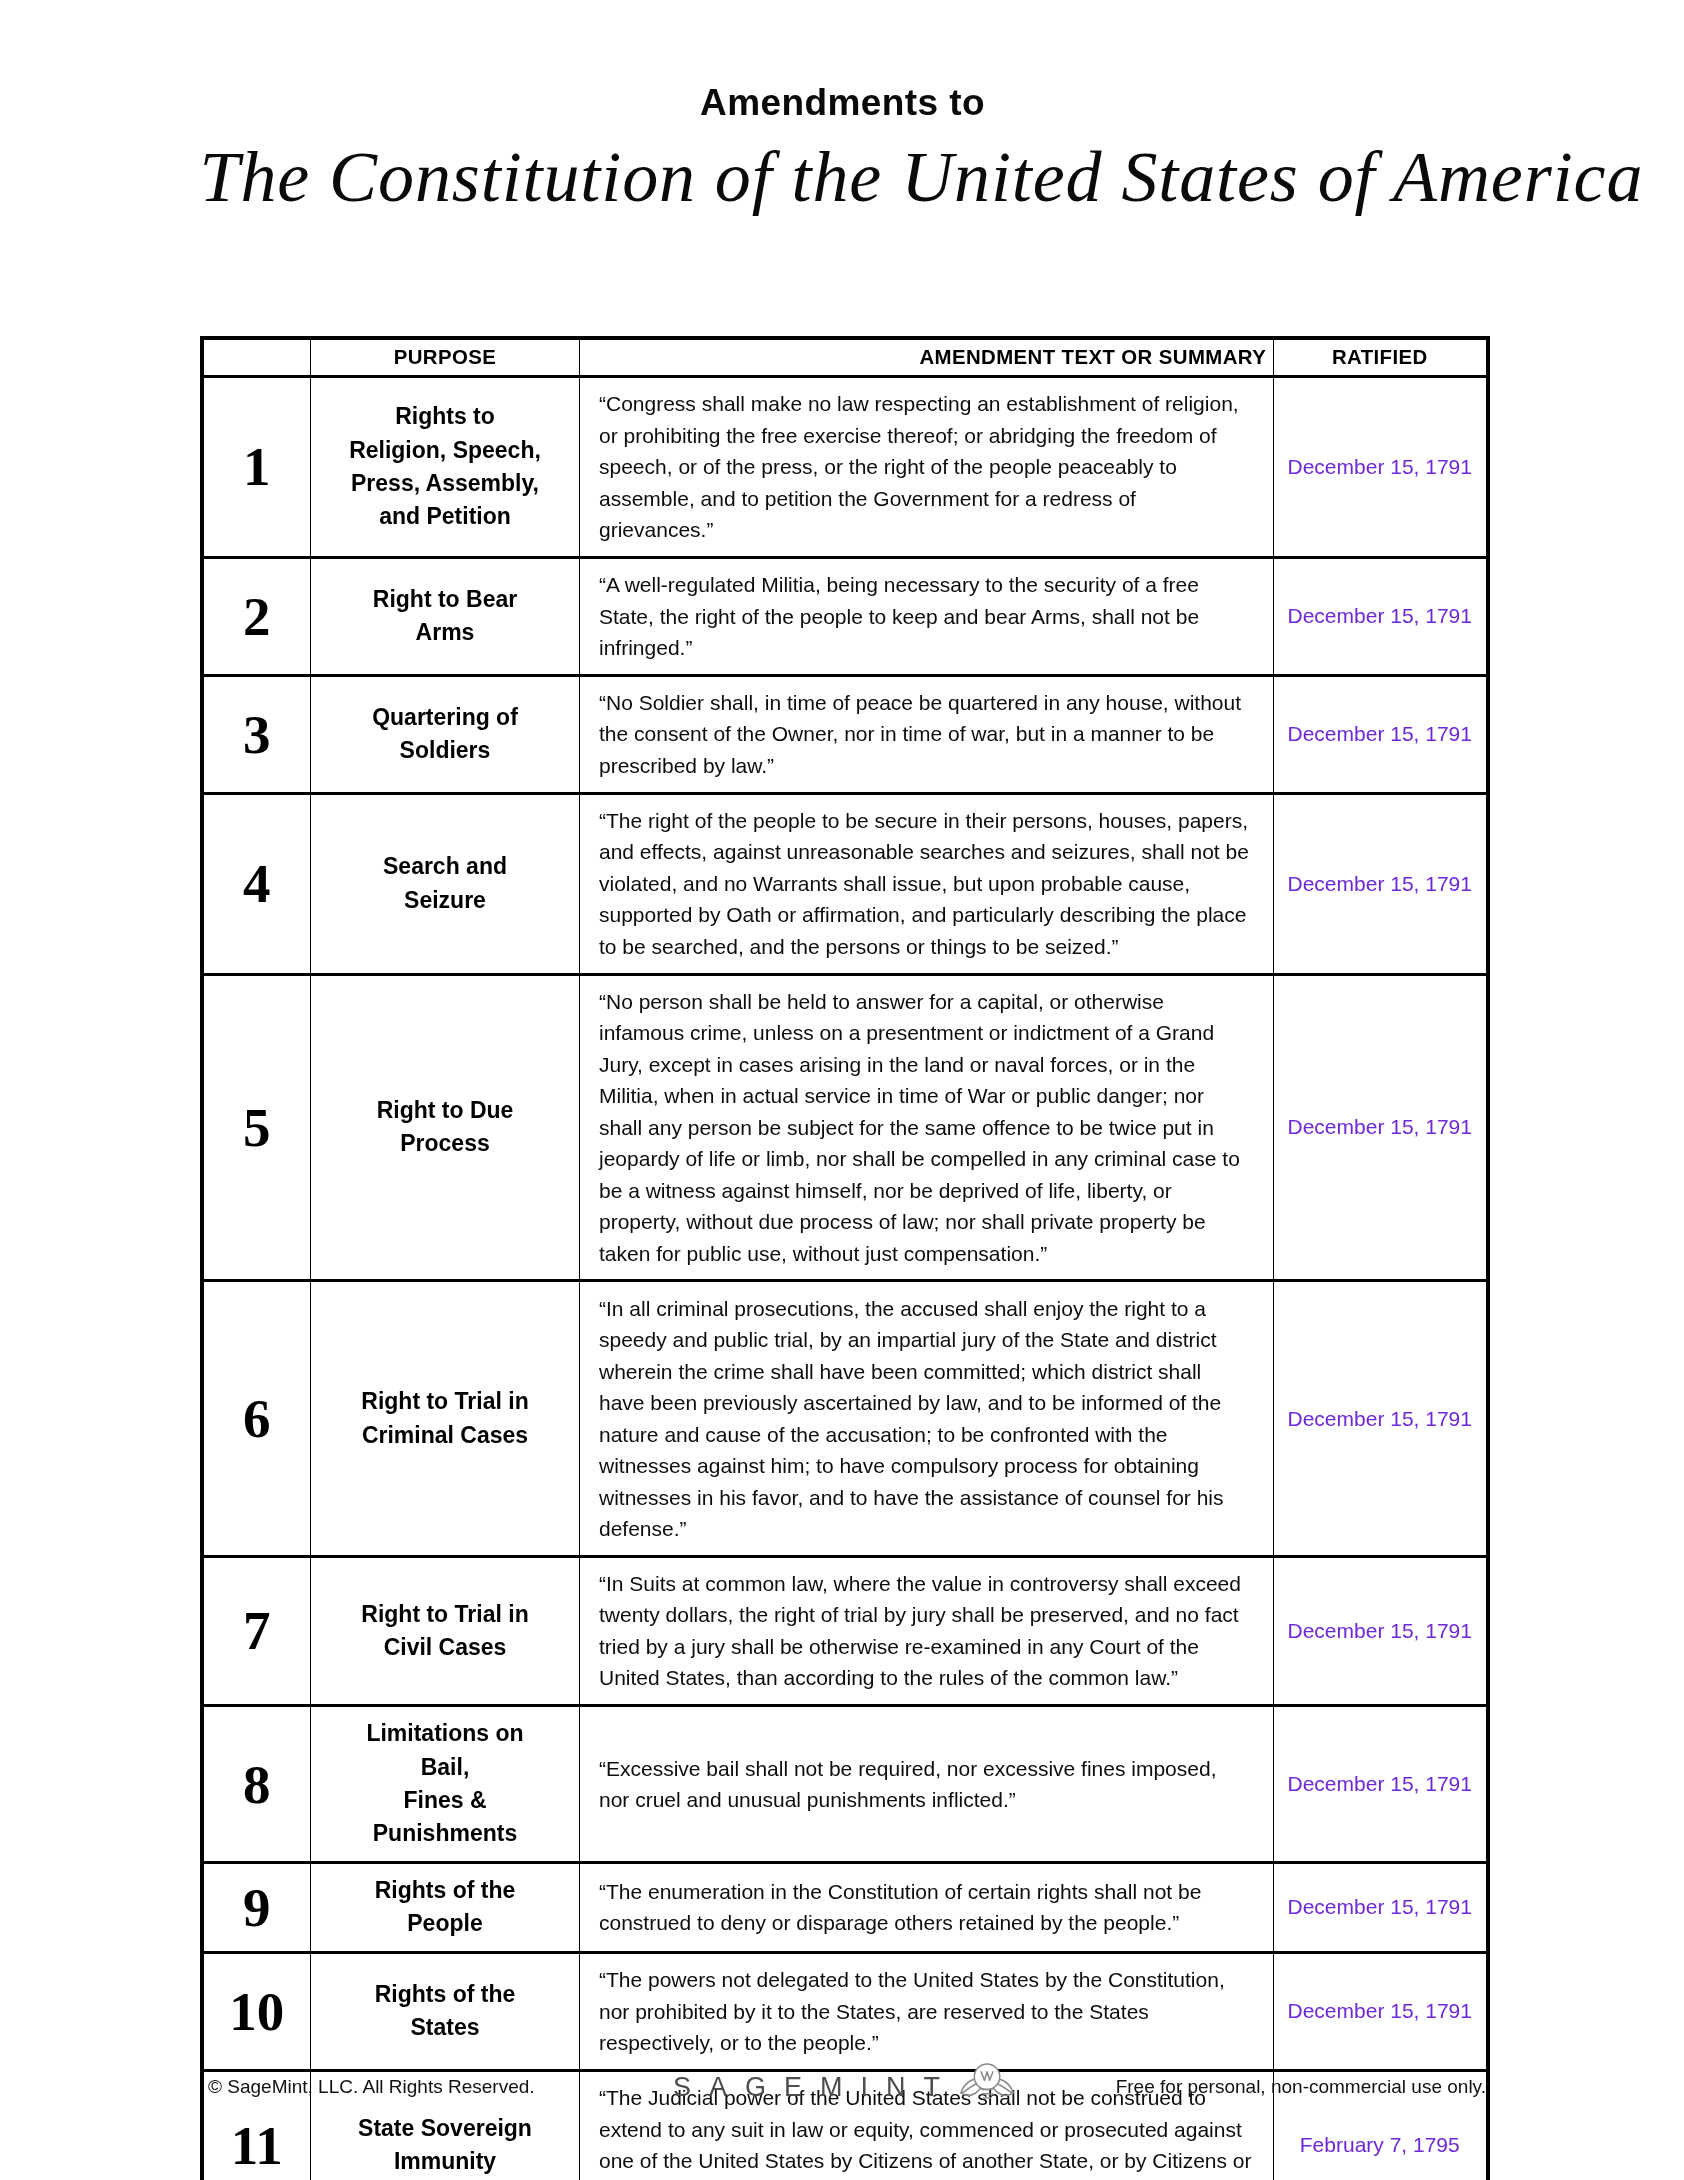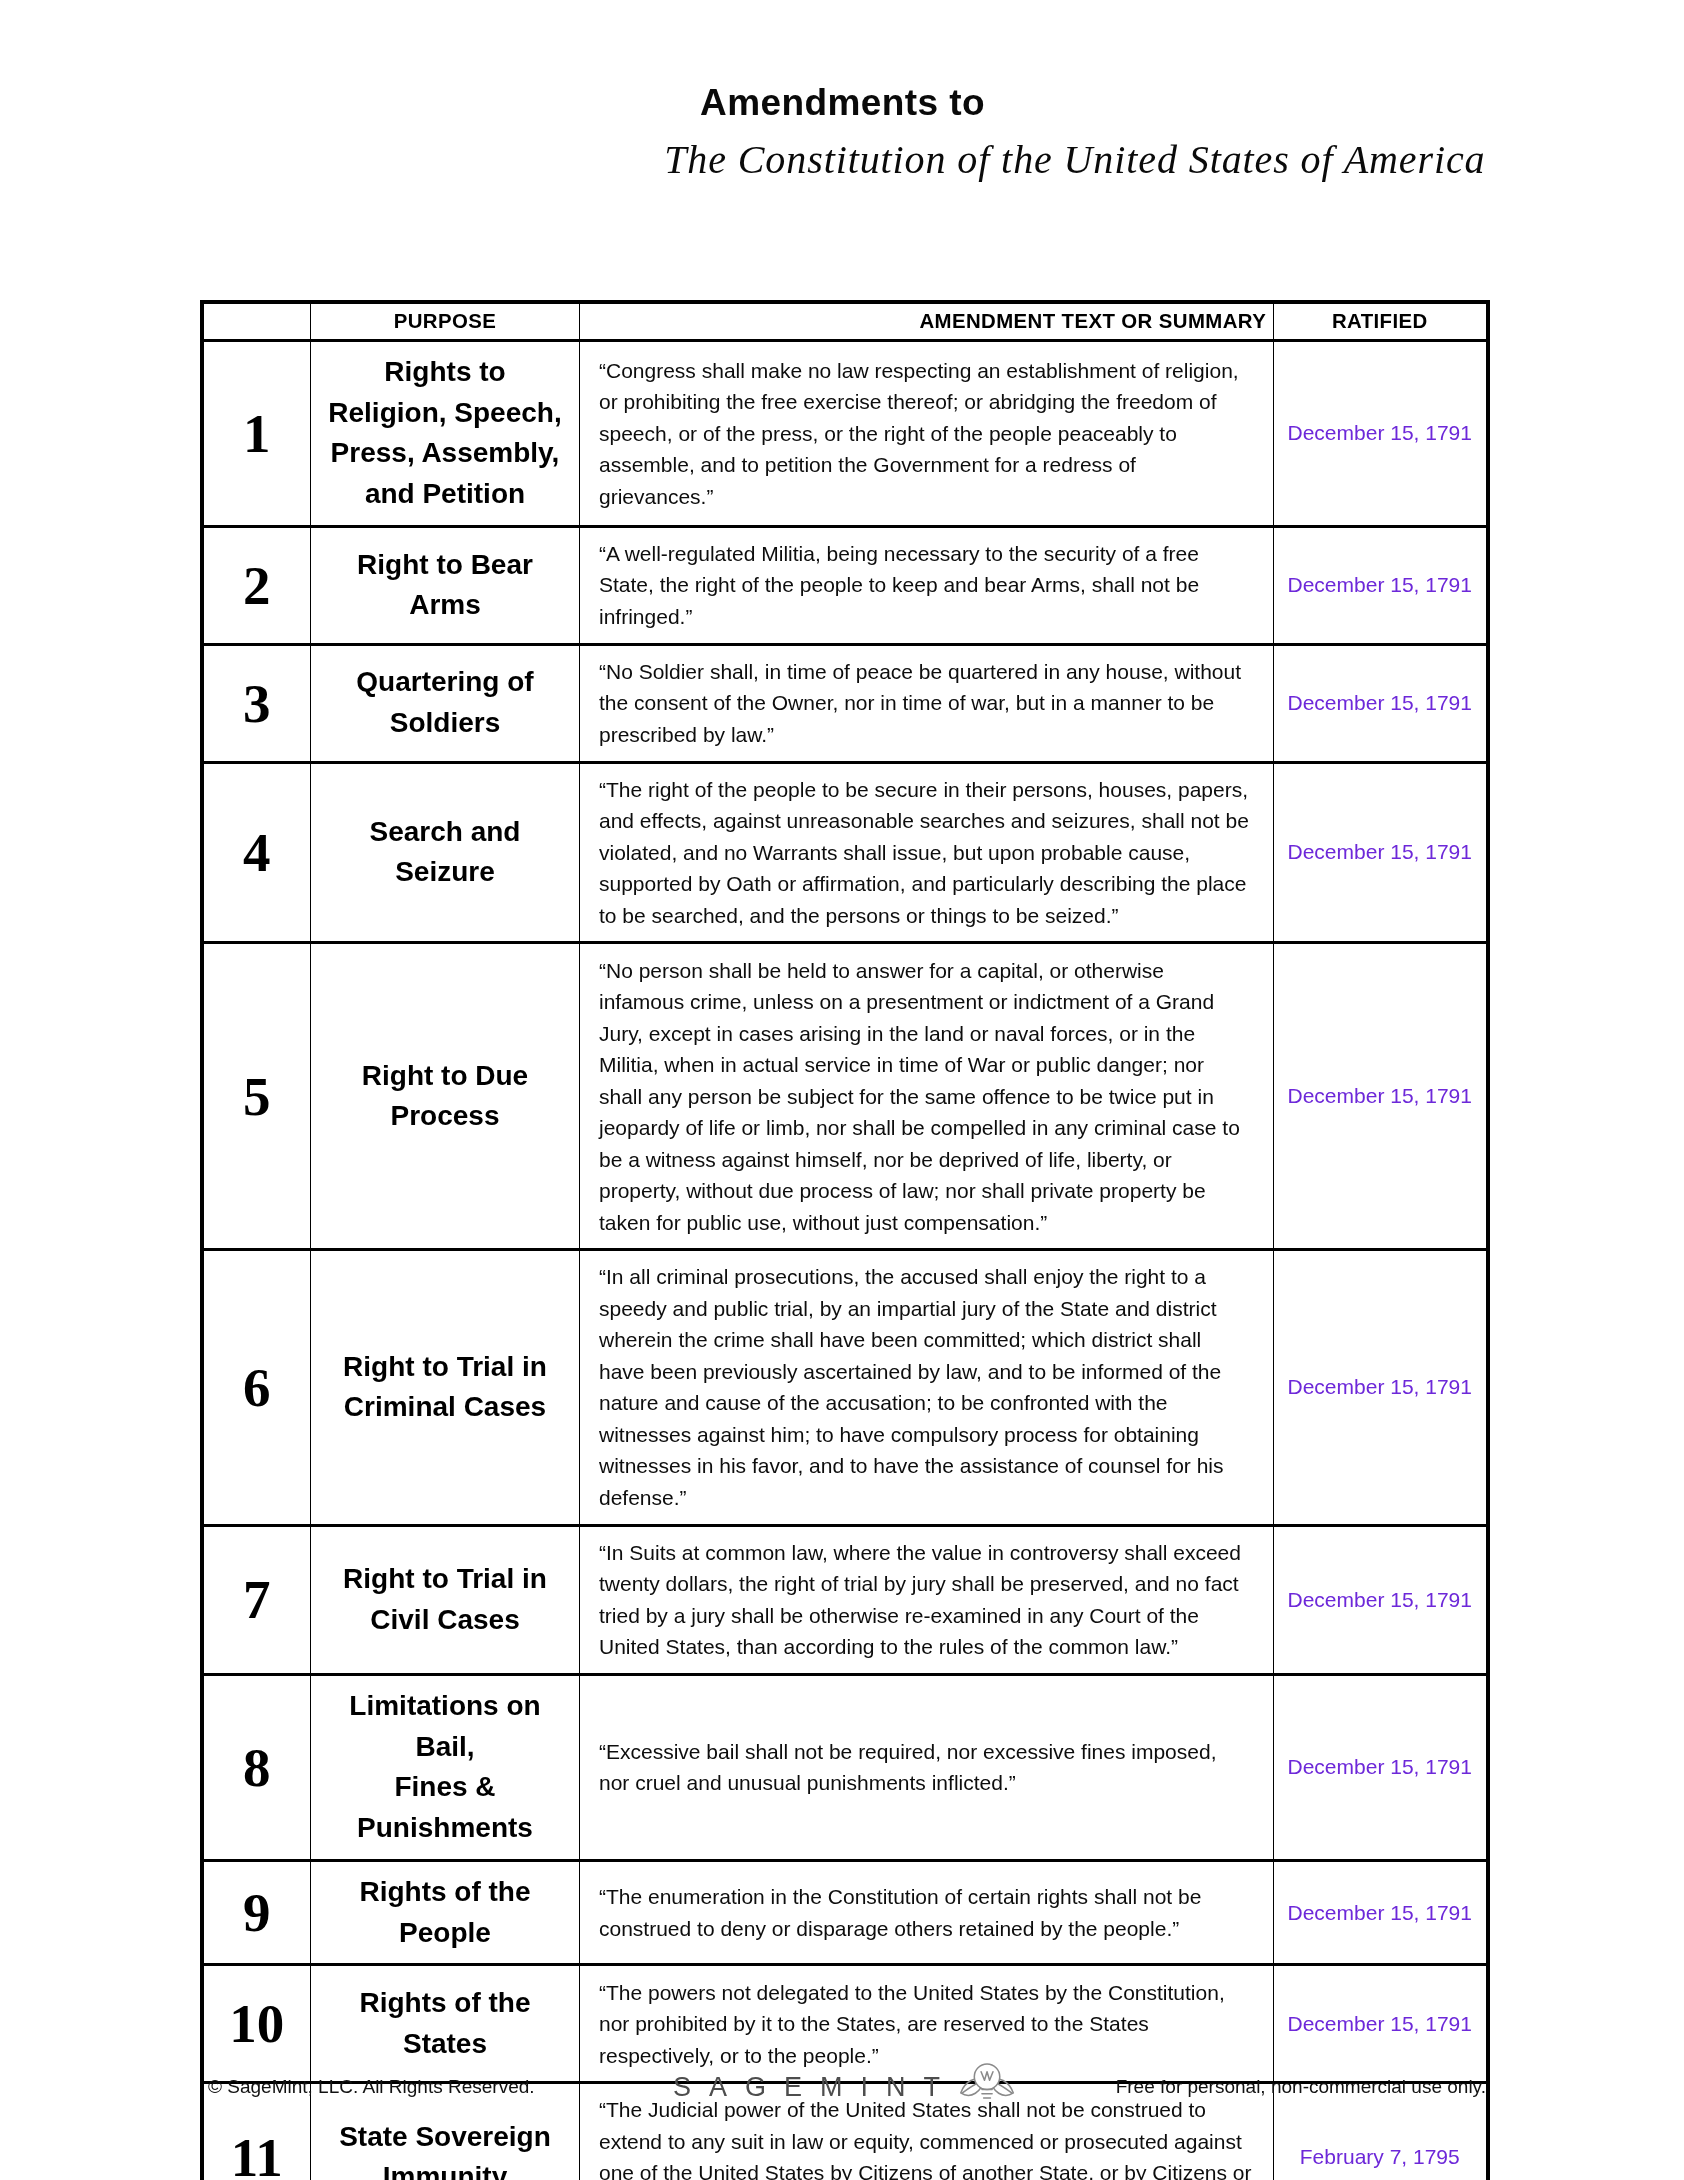--- a/index.html
+++ b/index.html
@@ -18,25 +18,25 @@
     padding-top: 82px;
   }
   .pre-title {
     text-align: center;
     font-weight: bold;
     font-size: 37px;
     letter-spacing: 0.4px;
     color: #0a0a0a;
   }
   .main-title {
-    text-align: right;
+    text-align: left;
     font-family: "Liberation Serif", "DejaVu Serif", serif;
     font-style: italic;
     font-weight: normal;
-    font-size: 40px;
+    font-size: 72px;
     letter-spacing: 0.9px;
     margin: 12px 0 0 0;
     color: #0a0a0a;
     white-space: nowrap;
   }
   table.amendments {
     border-collapse: collapse;
     table-layout: fixed;
     width: 100%;
     margin-top: 117px;
@@ -65,21 +65,21 @@
   td.num {
     font-family: "Liberation Serif", "DejaVu Serif", serif;
     font-weight: bold;
     font-size: 55px;
     line-height: 1;
     text-align: center;
     padding: 5.1px 1.7px;
   }
   td.purpose {
     font-weight: bold;
-    font-size: 28px;
+    font-size: 23px;
     line-height: 1.45;
     text-align: center;
     white-space: pre-line;
     padding: 10.2px 8.5px;
   }
   td.text {
     font-size: 21px;
     line-height: 1.5;
     text-align: left;
     padding: 10.2px 20.4px 10.2px 19px;

